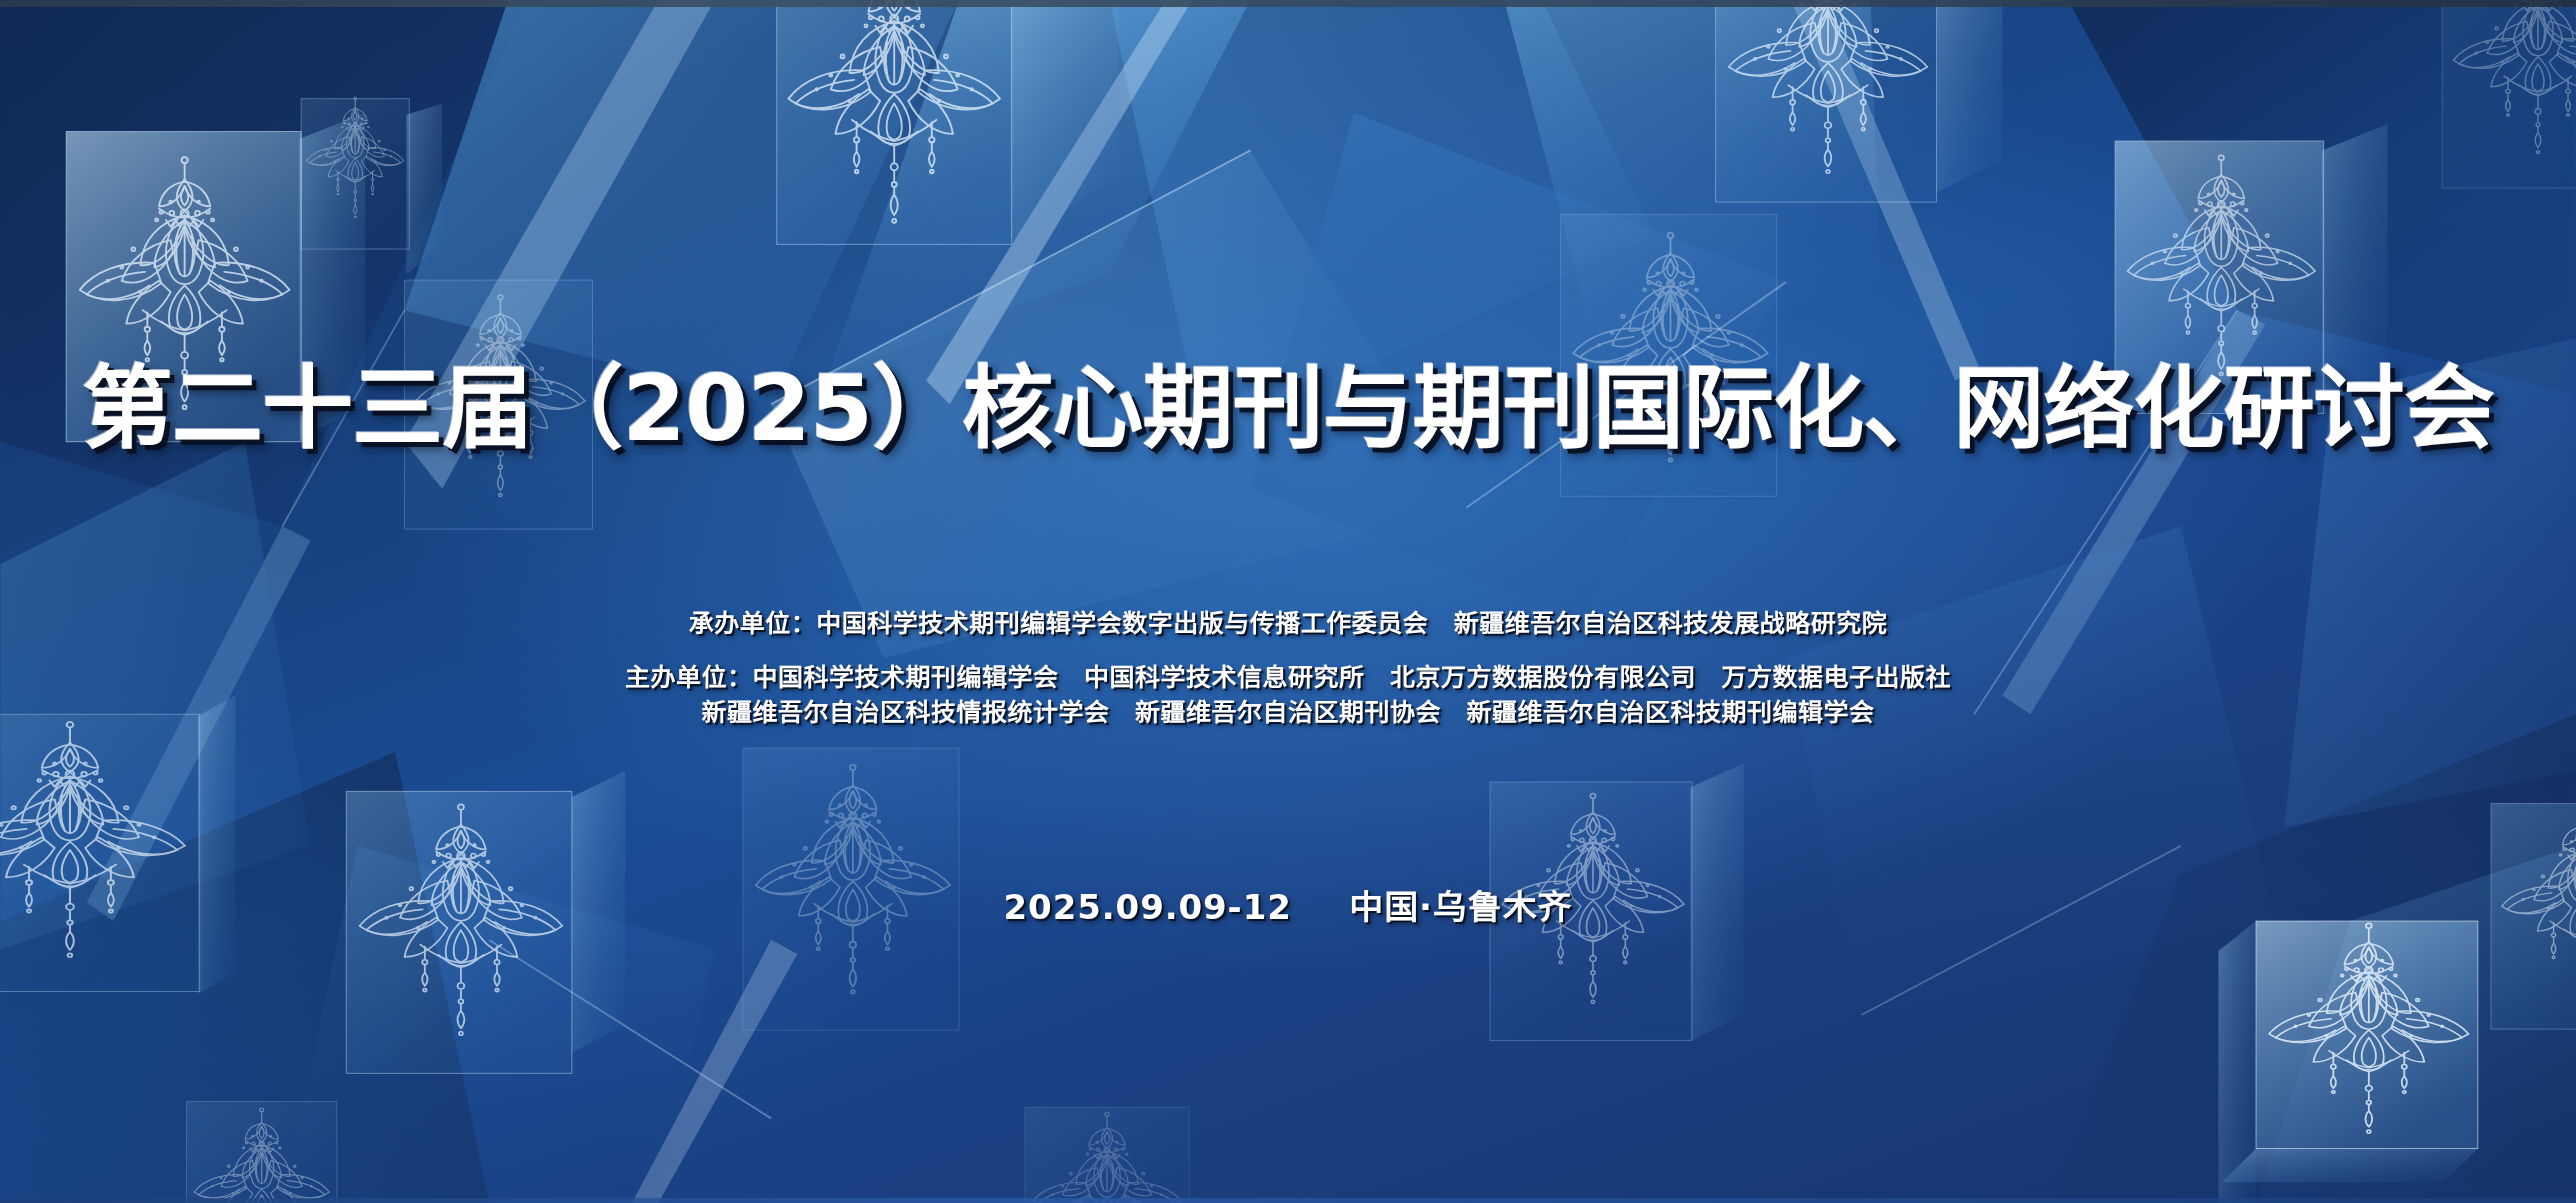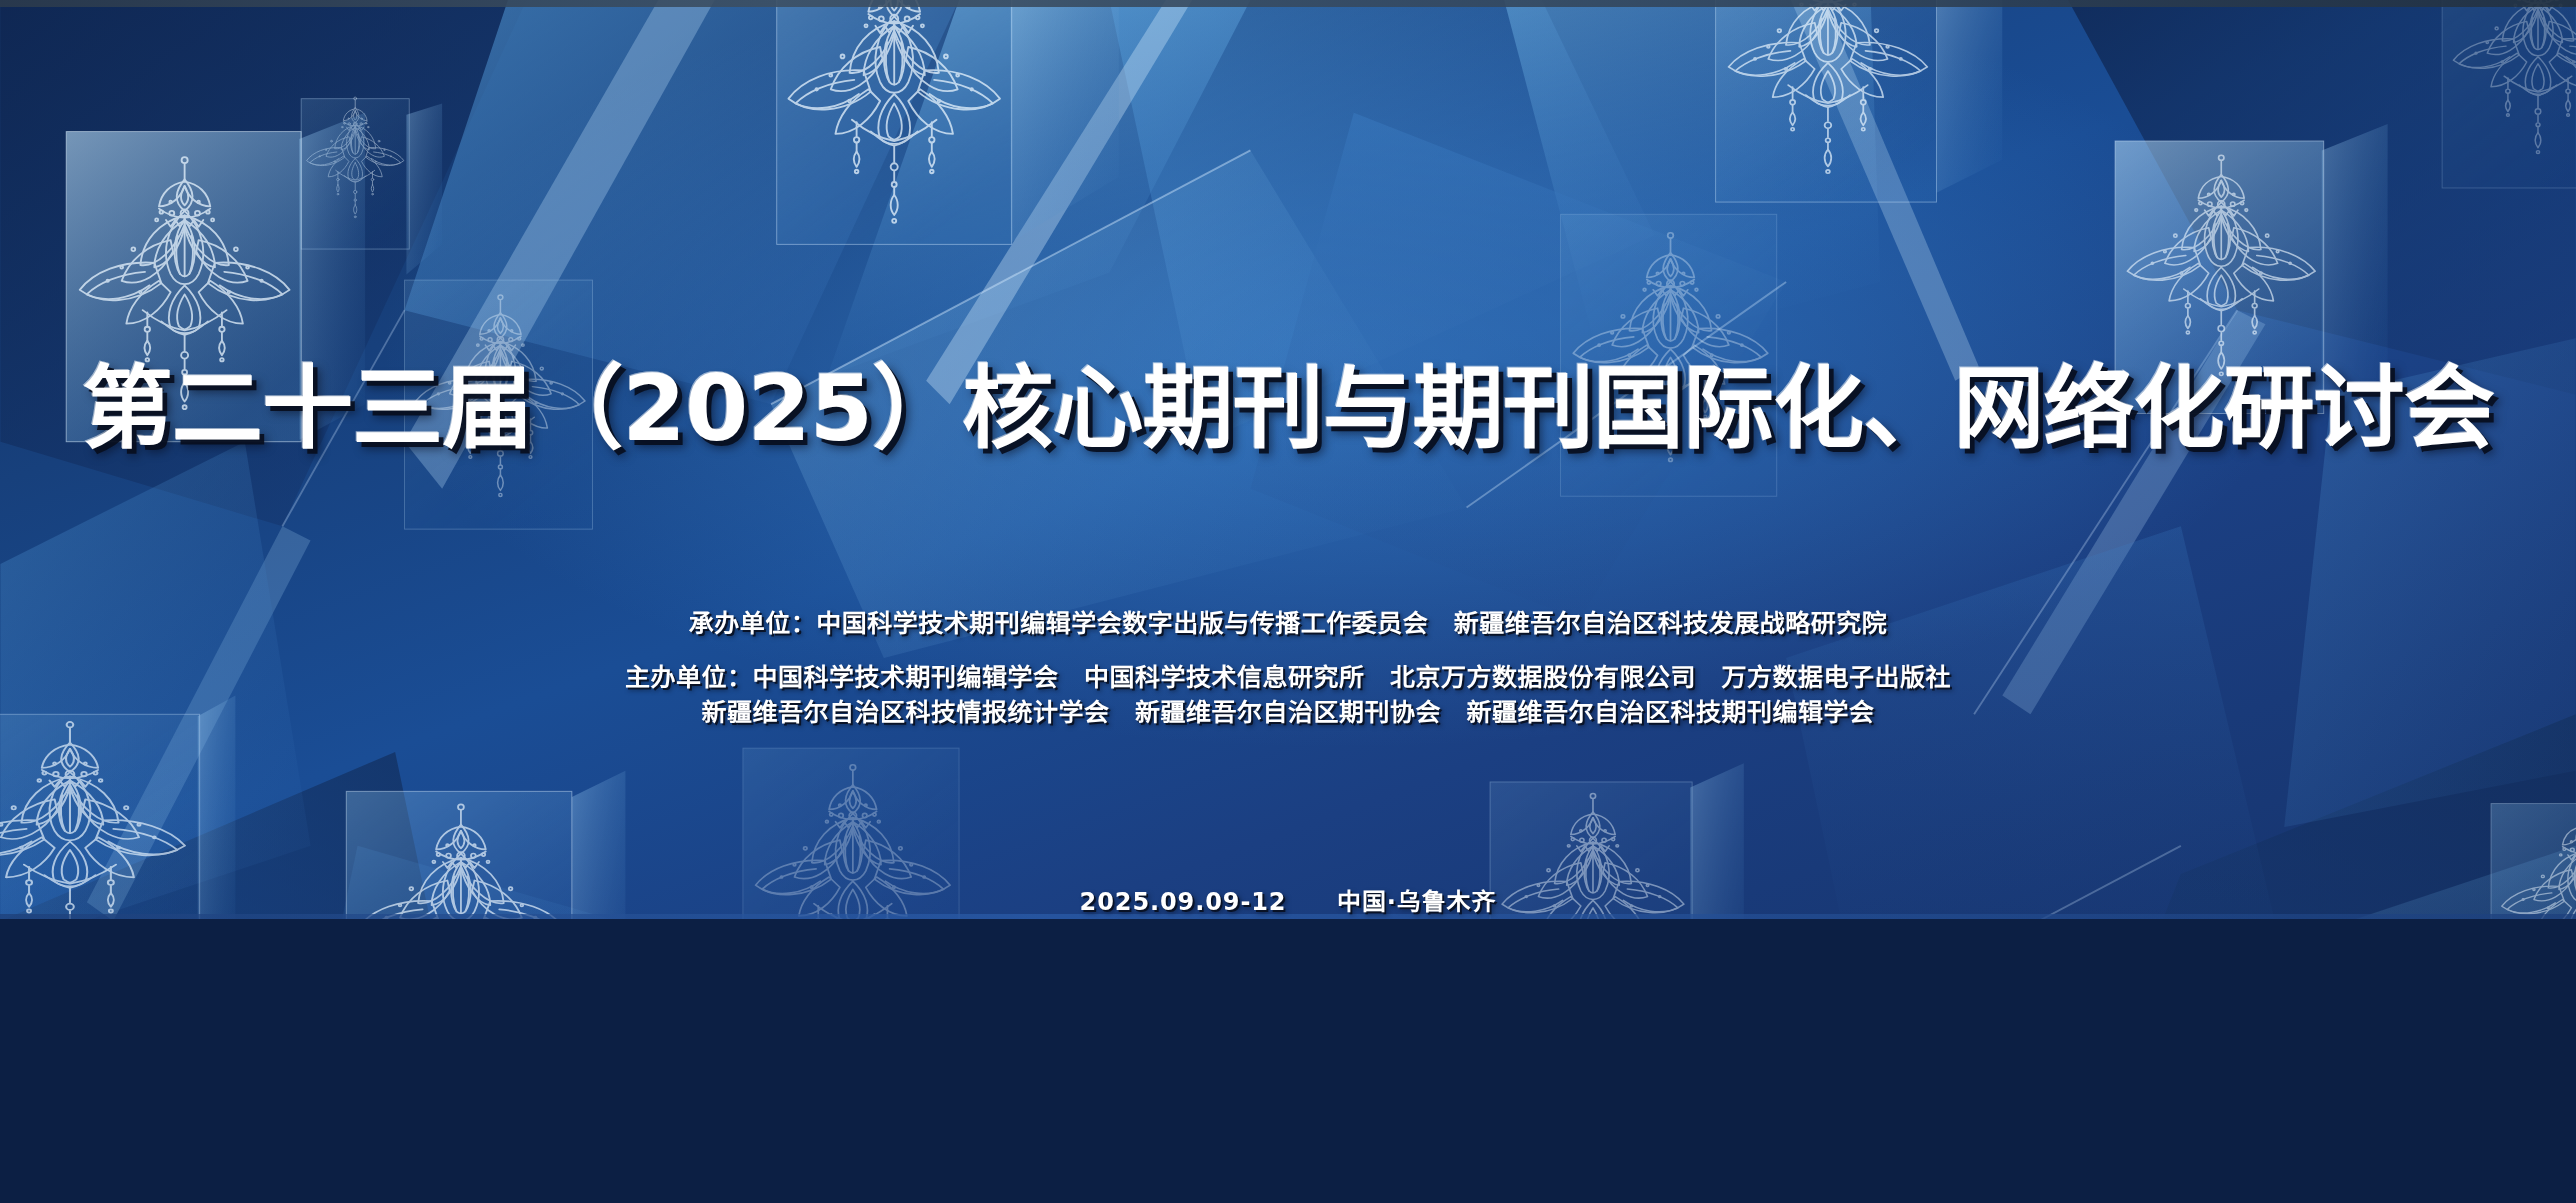--- a/index.html
+++ b/index.html
@@ -2,21 +2,21 @@
 <html lang="zh-CN" style="font-size:15px"><head>
 <meta charset="utf-8">
 <title>Conference Backdrop</title>
 <style>
   html,body{margin:0;padding:0;background:#0c1f44;}
   *{box-sizing:border-box;}
 
   #stage{
     position:relative;
     width:2576px;
-    height:919px;
+    height:1203px;
     overflow:hidden;
     font-family:"Liberation Sans","DejaVu Sans",sans-serif;
     background:
       radial-gradient(ellipse 60% 70% at 52% 38%, rgba(66,140,214,0.55) 0%, rgba(66,140,214,0.0) 62%),
       linear-gradient(160deg,#13305f 0%,#17407c 26%,#1a4d95 48%,#1b3f82 70%,#16336c 100%);
   }
 
   
   .shard{position:absolute;pointer-events:none;}
 
@@ -60,21 +60,21 @@
     font-family:"DejaVu Sans","Liberation Sans",sans-serif;
   }
   .org-line + .org-line{margin-top:29px;}
   .org-line.sub{margin-top:10px;}
 
   .datebar{
     position:absolute;
     left:0;right:0;
     top:890px;
     text-align:center;
-    font-size:24px;
+    font-size:34px;
     line-height:1;
     font-weight:700;
     color:#ffffff;
     letter-spacing:0.9px;
     white-space:nowrap;
     text-shadow:
       1.9px 1.9px 0 rgba(9,16,34,.92),
       2.8px 2.8px 5.6px rgba(6,12,26,.55);
     font-family:"DejaVu Sans","Liberation Sans",sans-serif;
   }

